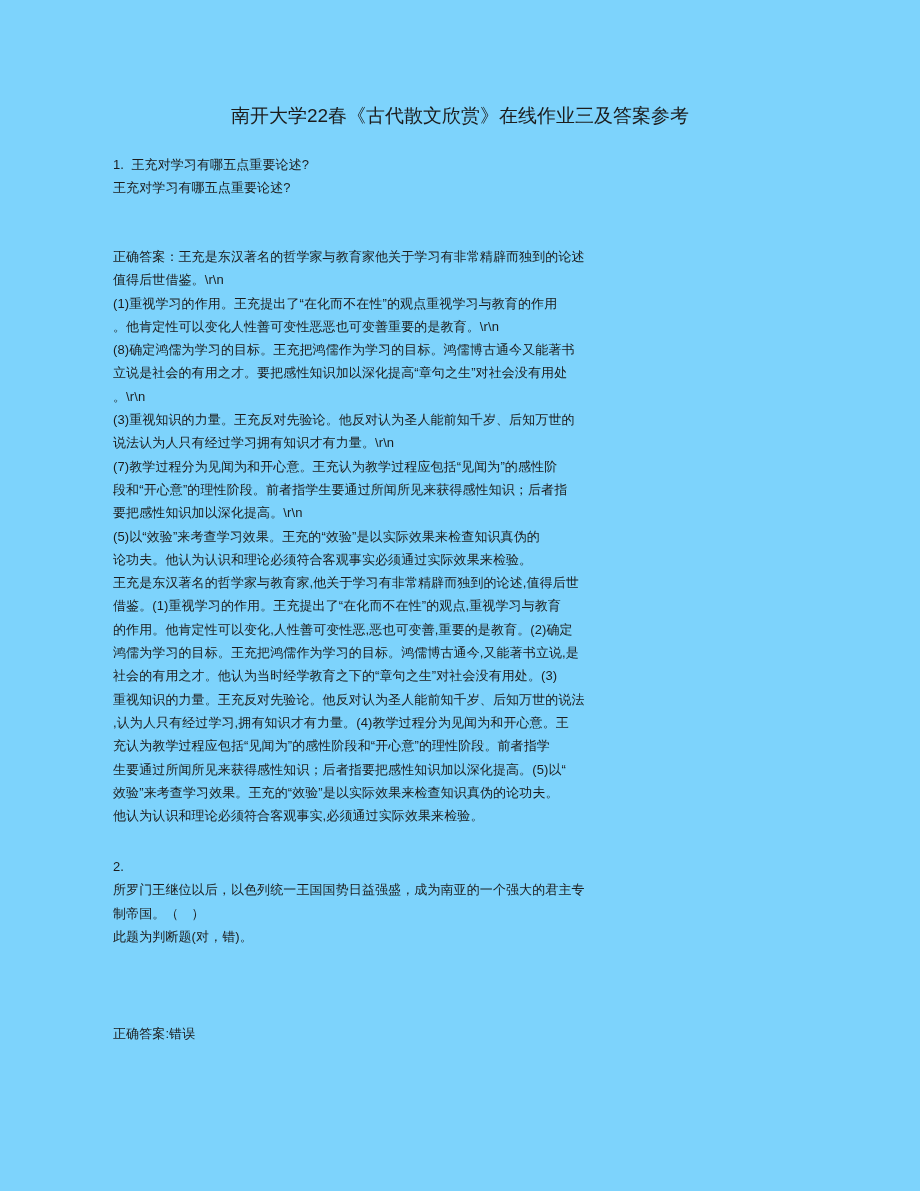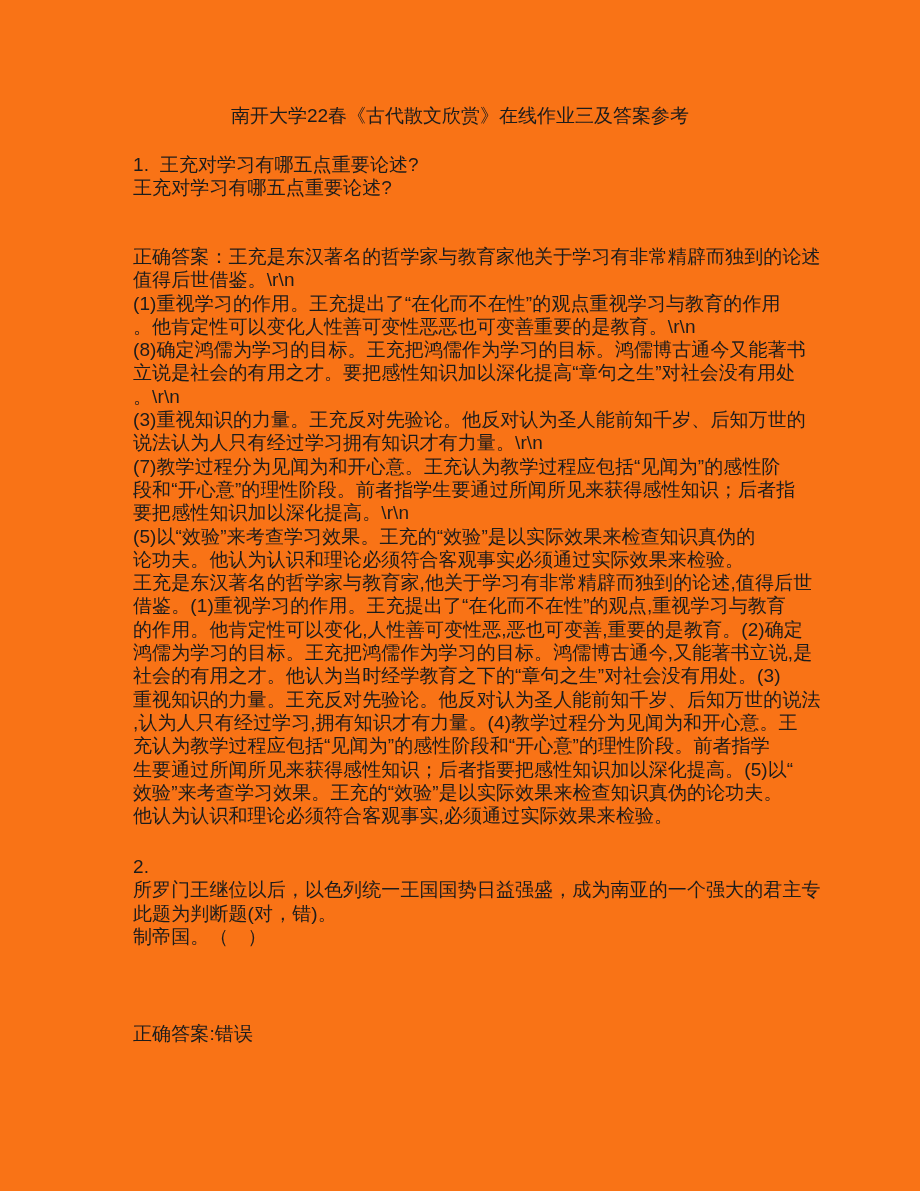--- a/index.html
+++ b/index.html
@@ -11,46 +11,45 @@
     width: 920px;
     height: 1191px;
     font-family: "Liberation Sans", sans-serif;
     color: #1c1c1c;
     overflow: hidden;
   }
   .page {
     position: relative;
     width: 920px;
     height: 1191px;
-    background: #f97316;
+    background: #7dd3fc;
   }
   .doc-title {
     position: absolute;
     top: 104px;
     left: 0;
     width: 920px;
     text-align: center;
     font-size: 19px;
     line-height: 23px;
     white-space: pre;
   }
   .block {
     position: absolute;
     left: 113px;
   }
   .q1-block   { top: 153px; }
   .ans1-block { top: 245px; }
   .q2-block   { top: 855px; }
   .ans2-block { top: 1022px; }
   .line {
-    font-size: 19px;
+    font-size: 13px;
     line-height: 23.3px;
     white-space: pre;
     letter-spacing: 0.1px;
-    margin-left: 20px;
   }
 </style>
 </head>
 <body>
 
 <div class="page">
 
   <div class="doc-title">南开大学22春《古代散文欣赏》在线作业三及答案参考</div>
 
   <div class="block q1-block">
@@ -82,21 +81,21 @@
       <div class="line">,认为人只有经过学习,拥有知识才有力量。(4)教学过程分为见闻为和开心意。王</div>
       <div class="line">充认为教学过程应包括“见闻为”的感性阶段和“开心意”的理性阶段。前者指学</div>
       <div class="line">生要通过所闻所见来获得感性知识；后者指要把感性知识加以深化提高。(5)以“</div>
       <div class="line">效验”来考查学习效果。王充的“效验”是以实际效果来检查知识真伪的论功夫。</div>
       <div class="line">他认为认识和理论必须符合客观事实,必须通过实际效果来检验。</div>
     </div>
 
   <div class="block q2-block">
       <div class="line">2.</div>
       <div class="line">所罗门王继位以后，以色列统一王国国势日益强盛，成为南亚的一个强大的君主专</div>
+      <div class="line">制帝国。（　）</div>
       <div class="line">此题为判断题(对，错)。</div>
-      <div class="line">制帝国。（　）</div>
     </div>
 
   <div class="block ans2-block">
     <div class="line">正确答案:错误</div>
   </div>
 
 </div>
 
 </body></html>

